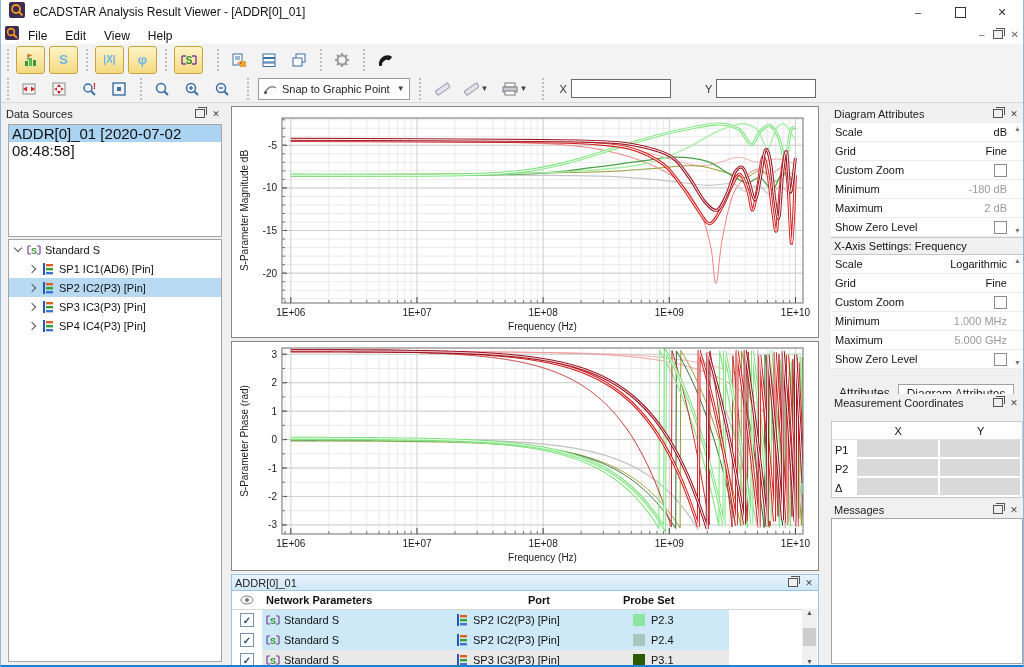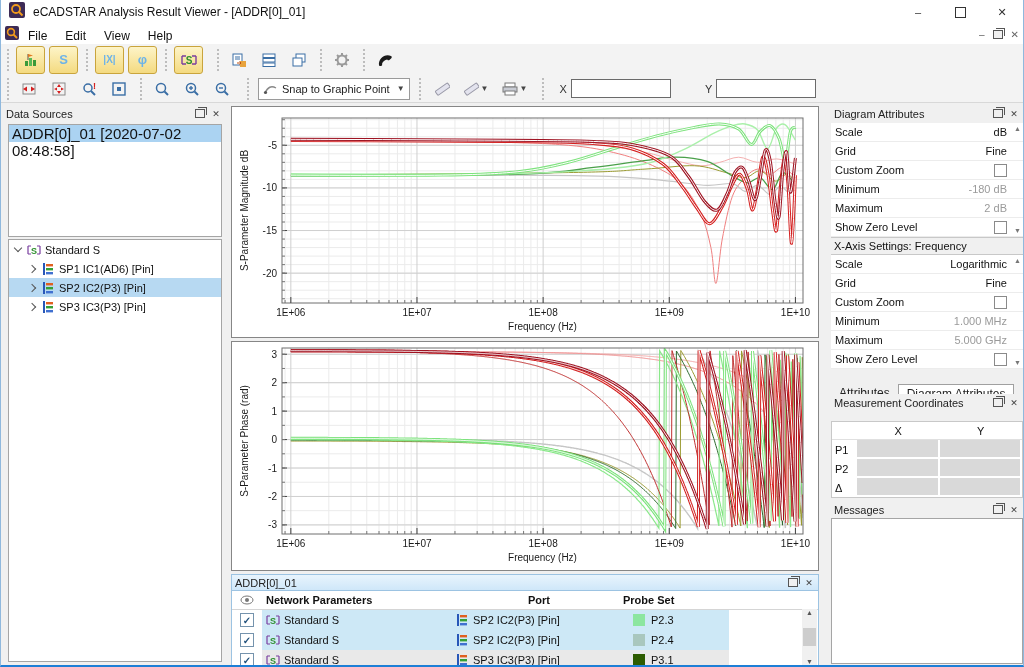--- a/index.html
+++ b/index.html
@@ -333,20 +333,32 @@
         <span class="chev closed"></span>
         <span class="ticon">
           <svg width="14" height="14">
             <rect x="2" y="1" width="2" height="12" fill="#2857b8"></rect>
             <rect x="5" y="2" width="7" height="2.4" fill="#e06020"></rect>
             <rect x="5" y="6" width="7" height="2.4" fill="#35a035"></rect>
             <rect x="5" y="10" width="7" height="2.4" fill="#4070d0"></rect>
           </svg>
         </span>
         <span>SP3 IC3(P3) [Pin]</span>
+      </div>
+      <div class="tree-row" style="padding-left: 14px;">
+        <span class="chev closed"></span>
+        <span class="ticon">
+          <svg width="14" height="14">
+            <rect x="2" y="1" width="2" height="12" fill="#2857b8"></rect>
+            <rect x="5" y="2" width="7" height="2.4" fill="#e06020"></rect>
+            <rect x="5" y="6" width="7" height="2.4" fill="#35a035"></rect>
+            <rect x="5" y="10" width="7" height="2.4" fill="#4070d0"></rect>
+          </svg>
+        </span>
+        <span>SP4 IC4(P3) [Pin]</span>
       </div>
     </div>
 
   <div class="chartbox" id="chart0" style="left:230px;top:106px;width:586px;height:230px;"><svg width="586" height="230">
         <rect x="50" y="11" width="521" height="185" fill="#fff"></rect>
         <line x1="53.05819550069941" y1="11" x2="53.05819550069941" y2="196" stroke="#ebebeb"></line>
         <line x1="96.80547887189694" y1="11" x2="96.80547887189694" y2="196" stroke="#ebebeb"></line>
         <line x1="119.0194125203255" y1="11" x2="119.0194125203255" y2="196" stroke="#ebebeb"></line>
         <line x1="134.78044926921757" y1="11" x2="134.78044926921757" y2="196" stroke="#ebebeb"></line>
         <line x1="147.00565914263098" y1="11" x2="147.00565914263098" y2="196" stroke="#ebebeb"></line>

